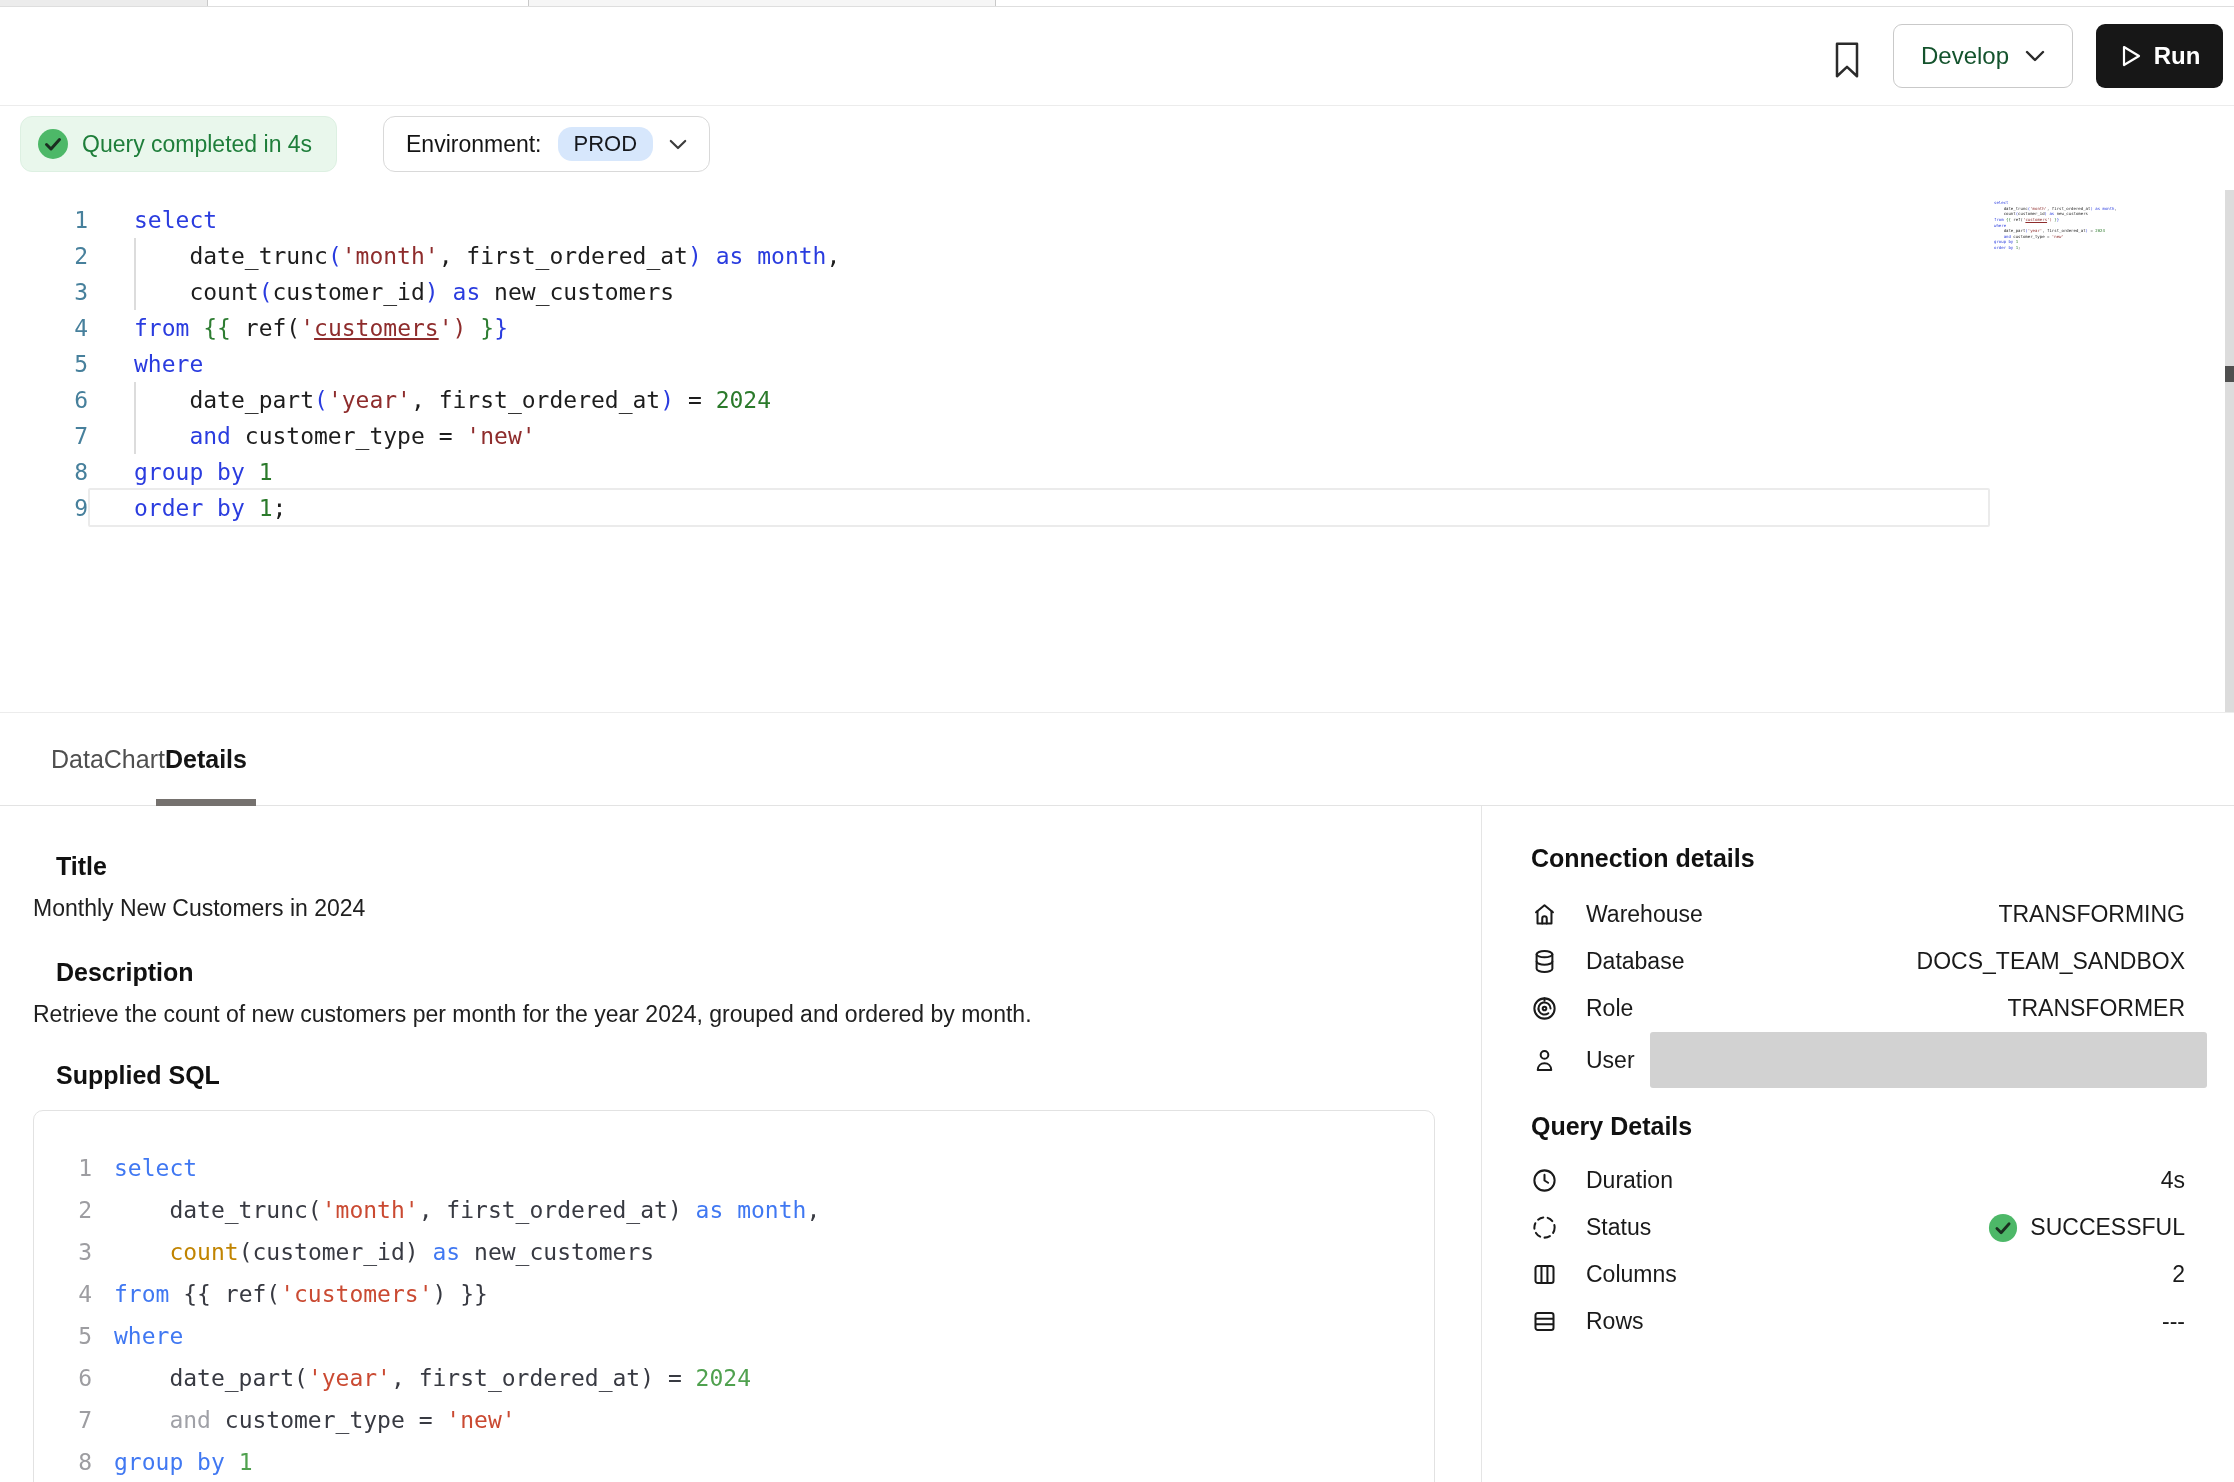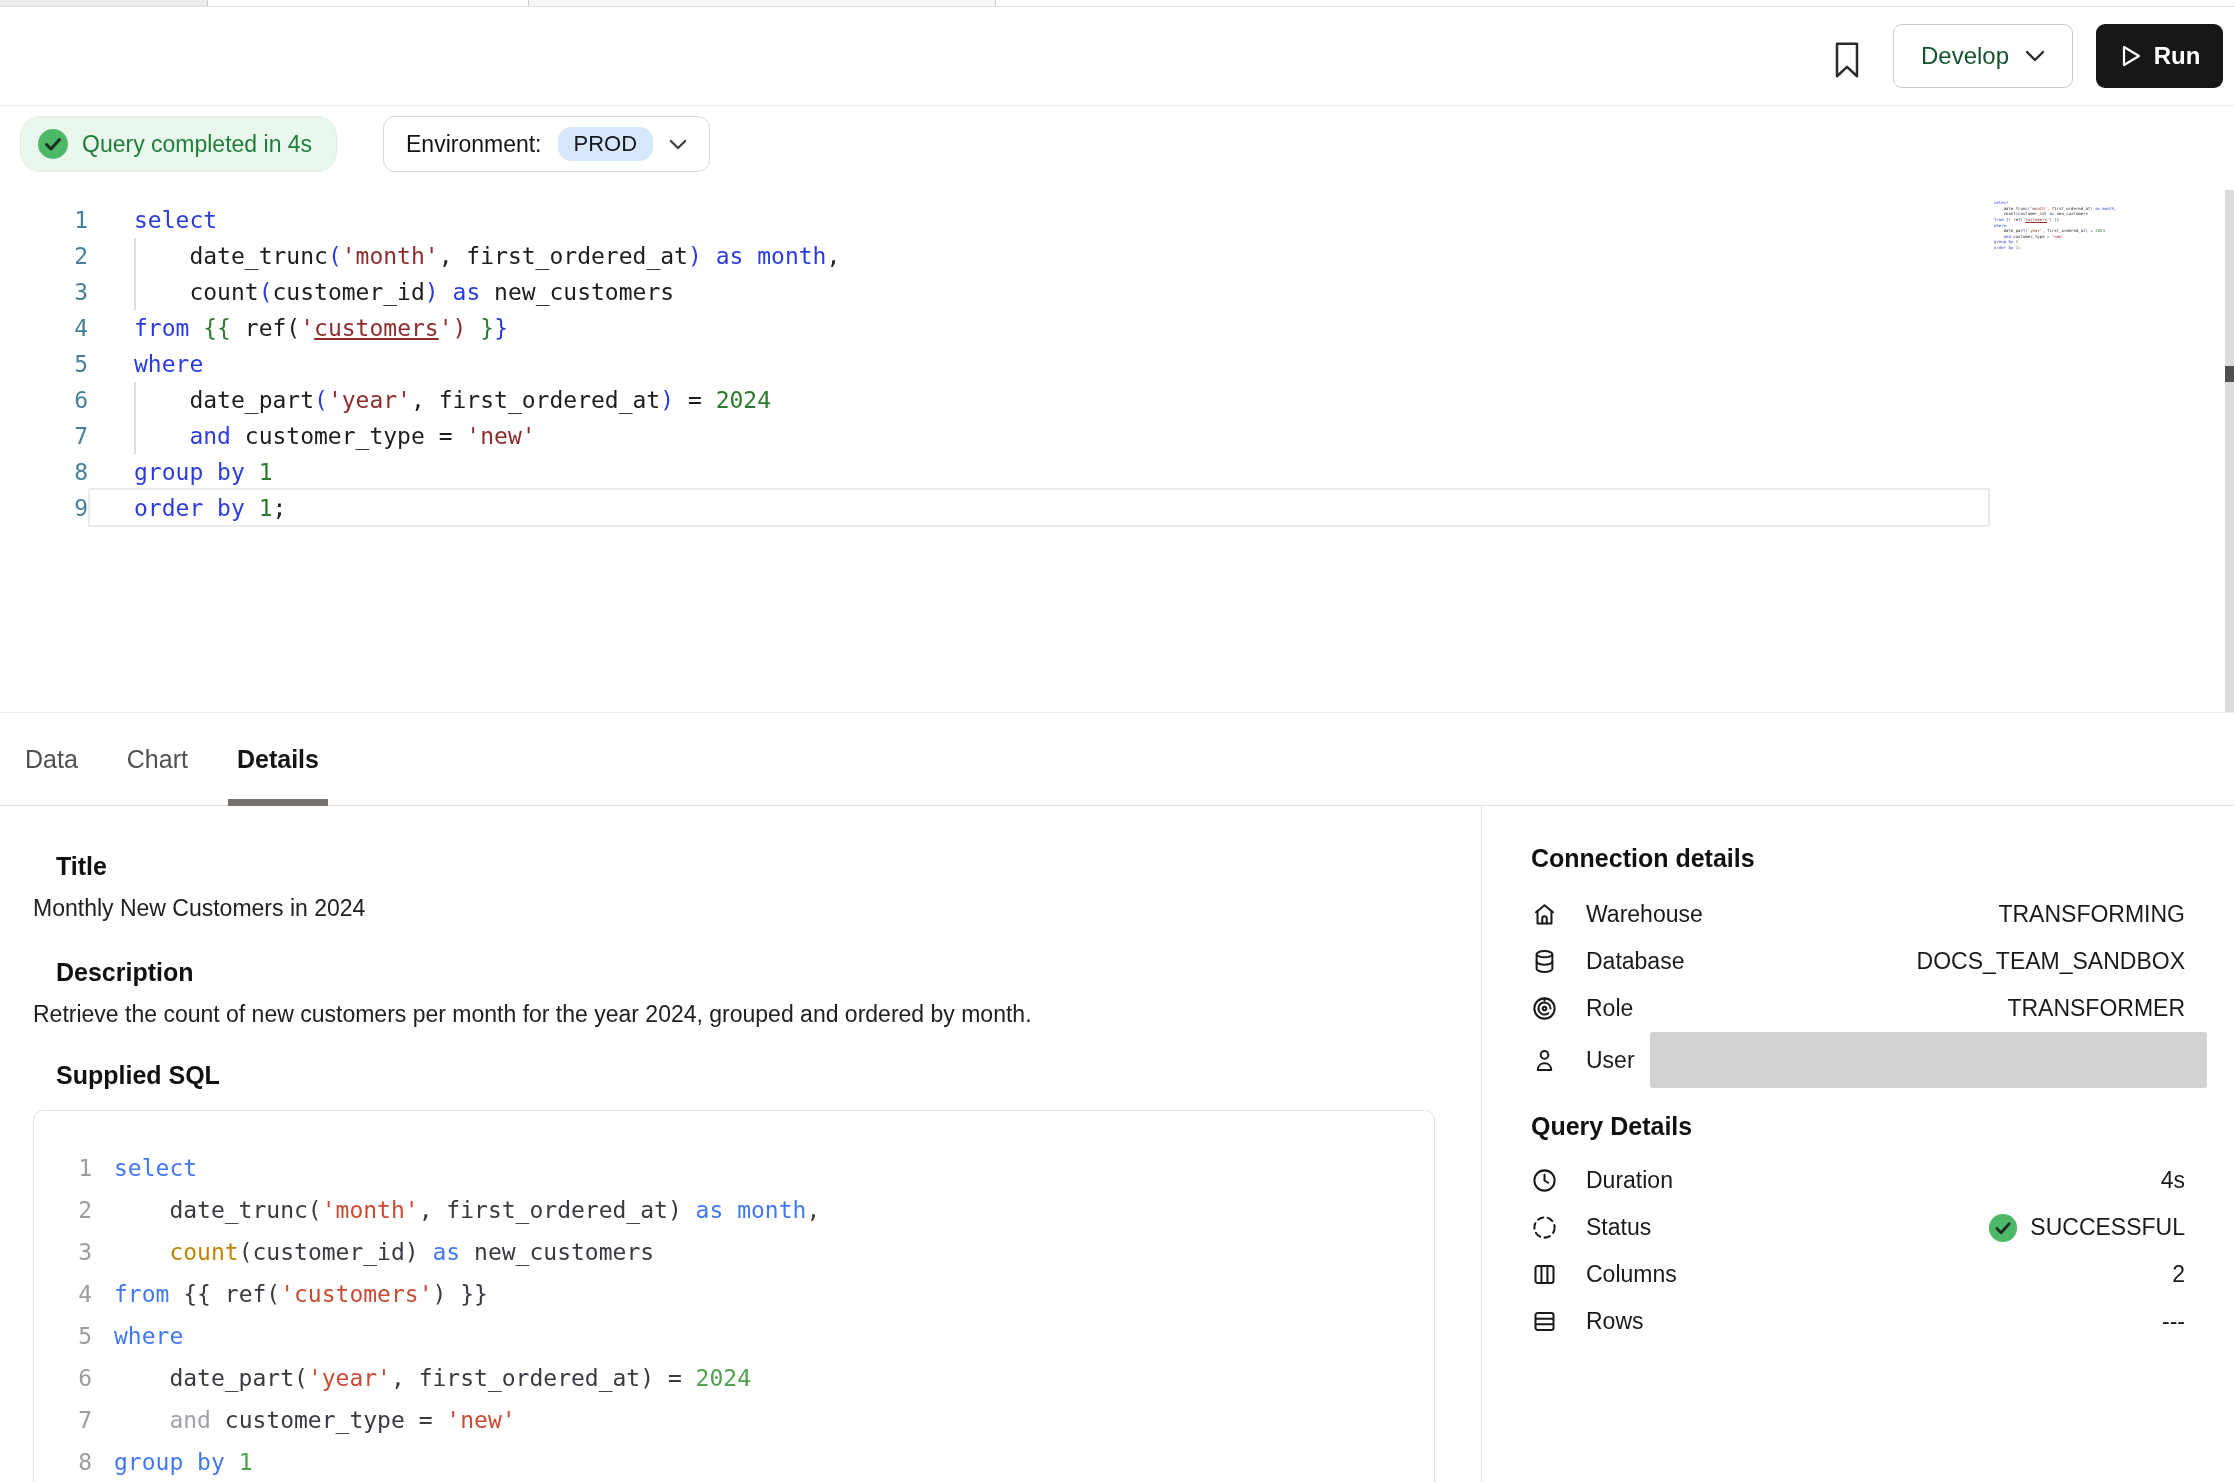--- a/index.html
+++ b/index.html
@@ -15,21 +15,21 @@
 
   
   .header { position:absolute; left:0; top:7px; width:100%; height:99px; background:#fff; border-bottom:1px solid #ececec; }
   .bookmark-btn { position:absolute; left:1824px; top:28px; width:46px; height:50px; display:flex; align-items:center; justify-content:center; cursor:pointer; }
   .develop-btn { position:absolute; left:1893px; top:17px; width:180px; height:64px; border:1.5px solid #c9c9c9; border-radius:9px;
                  background:#fff; display:flex; align-items:center; justify-content:center; gap:16px; font-size:24px; color:#14532d; cursor:pointer; }
   .run-btn { position:absolute; left:2096px; top:17px; width:127px; height:64px; background:#171717; border-radius:9px; border:none;
              display:flex; align-items:center; justify-content:center; gap:11px; font-size:24px; font-weight:600; color:#fff; cursor:pointer; }
 
   
-  .status-badge { position:absolute; left:20px; top:116px; height:56px; background:#e9f7ec; border:1px solid #ddf0e2; border-radius:20px;
+  .status-badge { position:absolute; left:20px; top:116px; height:56px; background:#e9f7ec; border:1px solid #ddf0e2; border-radius:12px;
                   display:flex; align-items:center; gap:13px; padding:0 24px 0 16px; color:#1e7e3a; font-size:23px; font-weight:500; }
   .env-pill { position:absolute; left:383px; top:116px; height:56px; background:#fff; border:1.5px solid #d9d9d9; border-radius:12px;
               display:flex; align-items:center; gap:16px; padding:12px 22px; font-size:23px; color:#141414; cursor:pointer; }
   .env-chip { background:#d7e7fc; border-radius:14px; padding:4px 16px; font-size:22px; color:#16181d; }
 
   
   .editor { position:absolute; left:0; top:190px; width:2234px; height:522px; padding-top:12px; background:#fff; }
   .code-line { display:flex; align-items:center; height:36px; font-family:"DejaVu Sans Mono", monospace; font-size:23px; white-space:pre; }
   .gutter { width:88px; text-align:right; flex:0 0 auto; }
   .editor .gutter { color:#47809c; }
@@ -50,21 +50,21 @@
 
   .minimap { position:absolute; left:1994px; top:200px; width:122px; }
   .minimap .code-line { height:5.6px; font-size:4px; }
   .minimap .code-text { margin-left:0; }
 
   .scrollbar-track { position:absolute; right:0; top:190px; width:9px; height:522px; background:#dcdcdc; }
   .scrollbar-thumb { position:absolute; left:0; top:176px; width:9px; height:16px; background:#4f4f4f; cursor:grab; }
 
   
   .tabs-row { position:absolute; left:0; top:712px; width:100%; height:94px; border-top:1px solid #ececec; border-bottom:1px solid #e3e3e3;
-              display:flex; align-items:stretch; padding-left:25px; gap:49px; background:#fff; }
+              display:flex; align-items:stretch; padding-left:51px; background:#fff; }
   .tab { position:relative; display:flex; align-items:center; font-size:25px; color:#4f4f4f; cursor:pointer; }
   .tab.active { color:#151515; font-weight:600; }
   .tab.active::after { content:""; position:absolute; left:-9px; right:-9px; bottom:-1px; height:7px; background:#75716e; }
 
   
   .content { position:absolute; left:0; top:806px; width:100%; height:676px; display:flex; }
   .pane-left { width:1481px; padding:46px 0 0 33px; }
   .pane-right { width:753px; border-left:1px solid #e5e5e5; padding:38px 49px 0 49px; }
 
   .h-sec { font-size:25px; font-weight:700; color:#111; }

